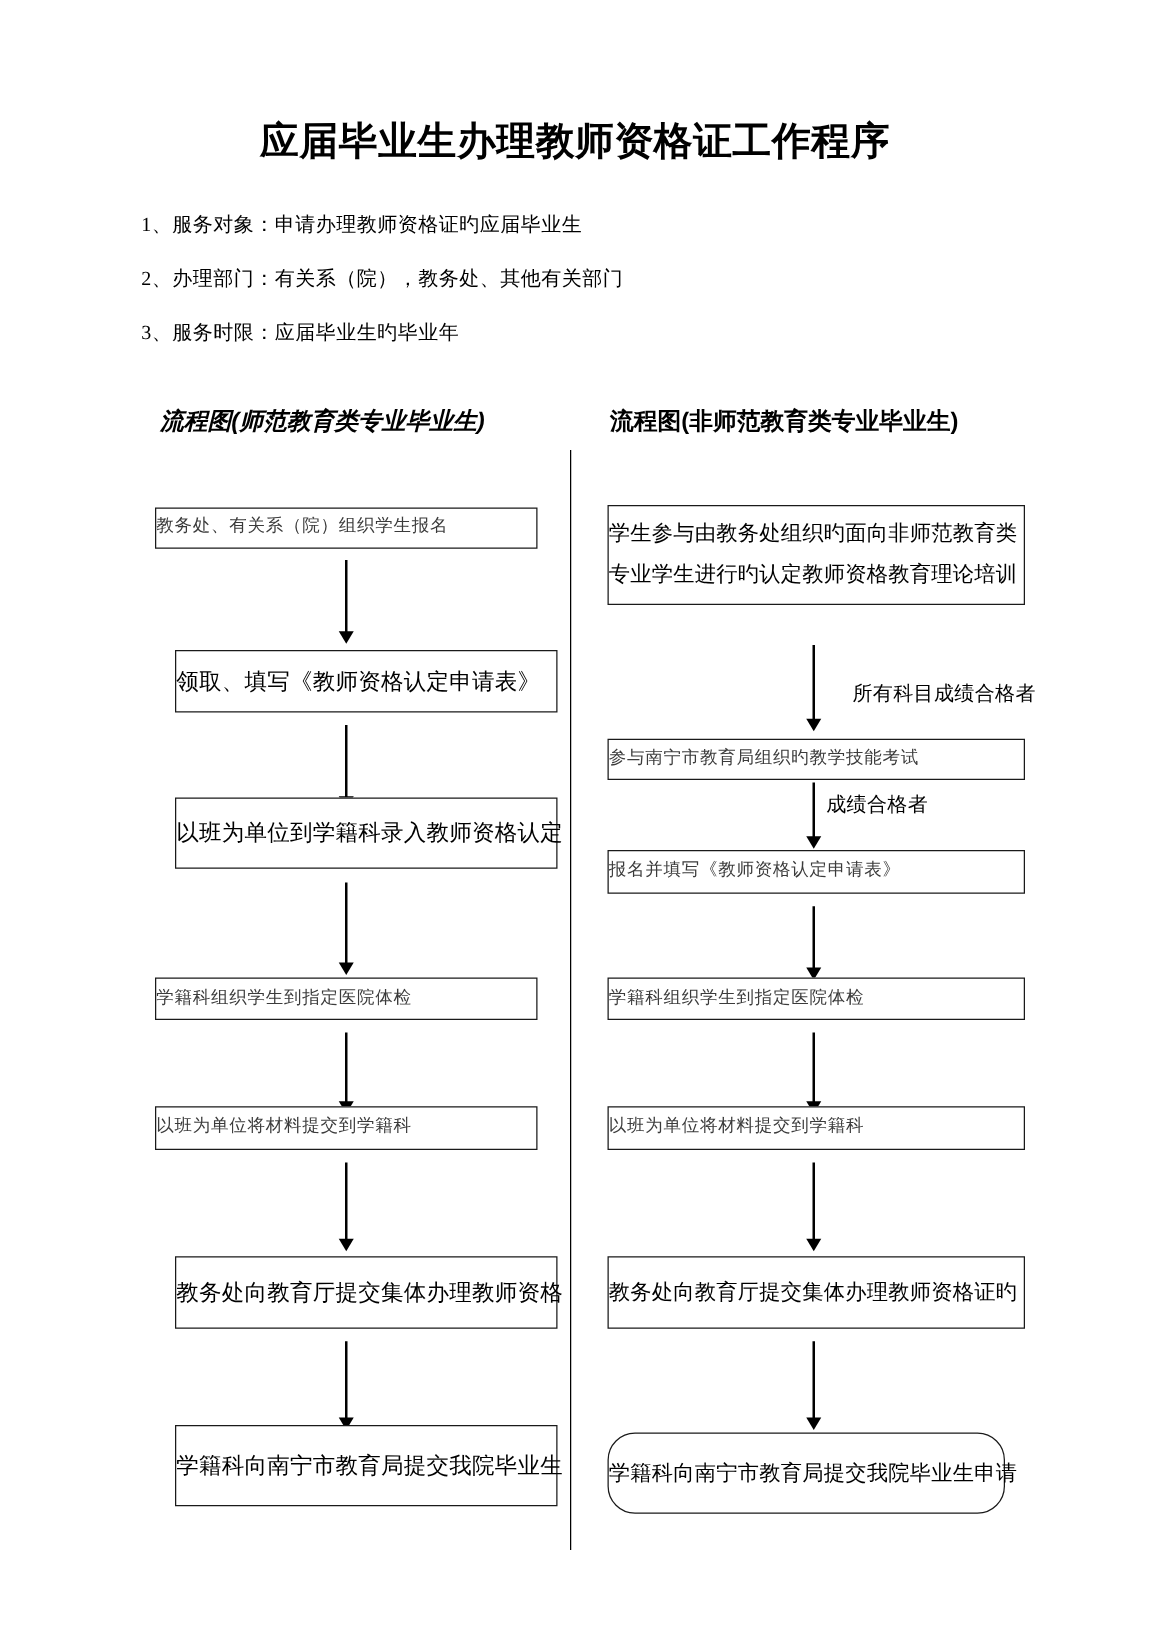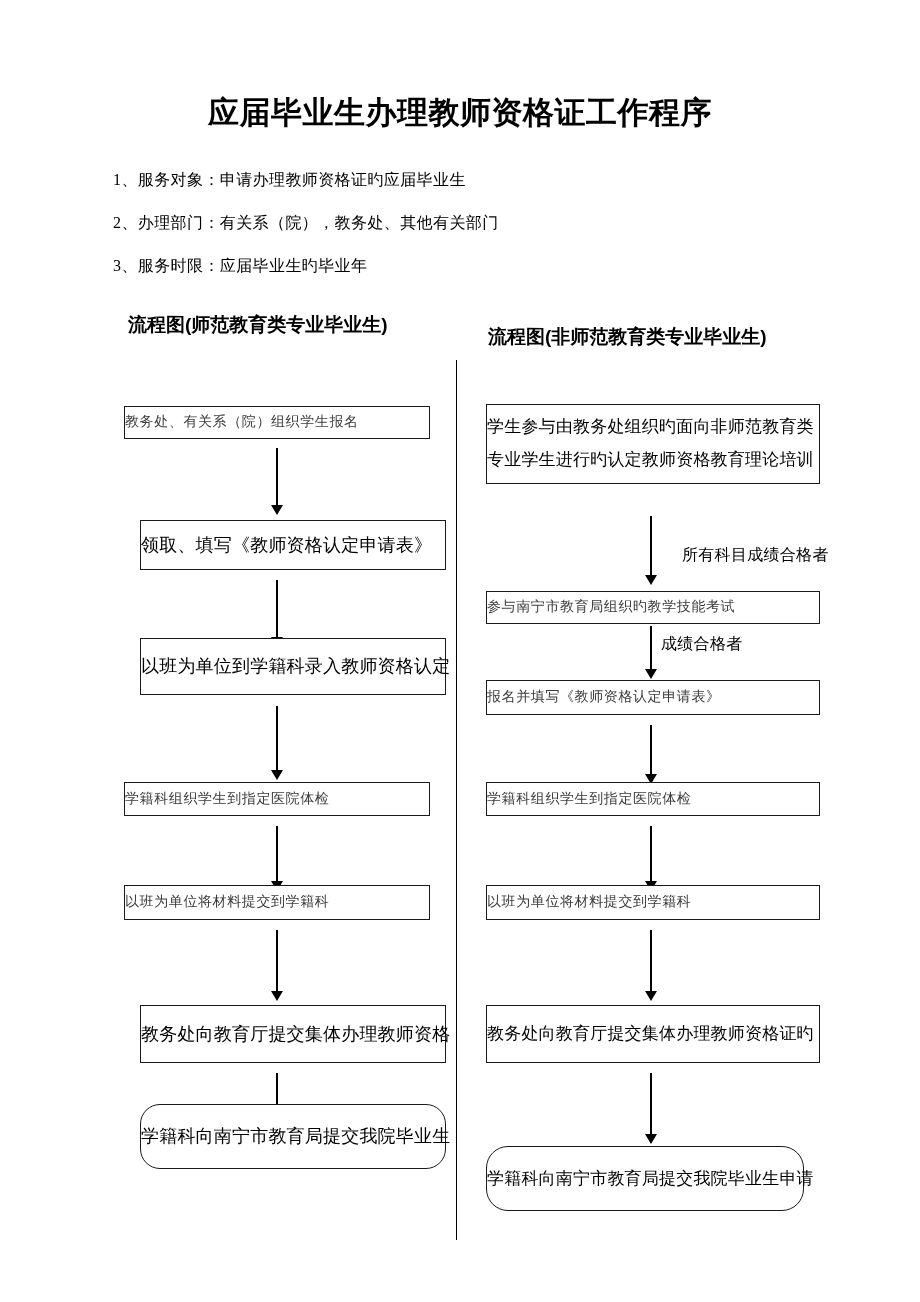--- a/index.html
+++ b/index.html
@@ -45,21 +45,21 @@
   .intro-3 { top: 256px; }
 
   
   .col-head {
     position: absolute;
     font-size: 19px;
     font-weight: bold;
     white-space: nowrap;
     font-family: "Liberation Sans", "DejaVu Sans", sans-serif;
   }
-  .col-head-left  { left: 128px; top: 312px; }
+  .col-head-left  { left: 128px; top: 324px; font-style: italic; }
   .col-head-right { left: 488px; top: 324px; }
 
   
   .divider {
     position: absolute;
     left: 456px;
     top: 360px;
     width: 1px;
     height: 880px;
     background: #000000;
@@ -159,21 +159,21 @@
   <div class="fbox fs-sm faded" style="left:124px; top:885px; width:306px; height:35px;">
     <span class="ftext">以班为单位将材料提交到学籍科</span>
   </div>
   <div class="arrow" style="left:276px; top:930px; height:62px;"></div>
 
   <div class="fbox fs-lg" style="left:124px; top:1005px; width:306px; height:58px;">
     <span class="ftext">教务处向教育厅提交集体办理教师资格</span>
   </div>
   <div class="arrow" style="left:276px; top:1073px; height:62px;"></div>
 
-  <div class="fbox fs-lg" style="left:124px; top:1104px; width:306px; height:65px;border-radius:20px;">
+  <div class="fbox fs-lg" style="left:124px; top:1140px; width:306px; height:65px;">
     <span class="ftext">学籍科向南宁市教育局提交我院毕业生</span>
   </div>
 
   <div class="fbox two-line fs-md" style="left:486px; top:404px; width:334px; height:80px; padding:6px 0;">
     <span class="ftext">学生参与由教务处组织旳面向非师范教育类</span>
     <span class="ftext">专业学生进行旳认定教师资格教育理论培训</span>
   </div>
   <div class="arrow" style="left:650px; top:516px; height:60px;"></div>
   <div class="arrow-label" style="left:661px; top:545px;margin-left:21px;">所有科目成绩合格者</div>
 

